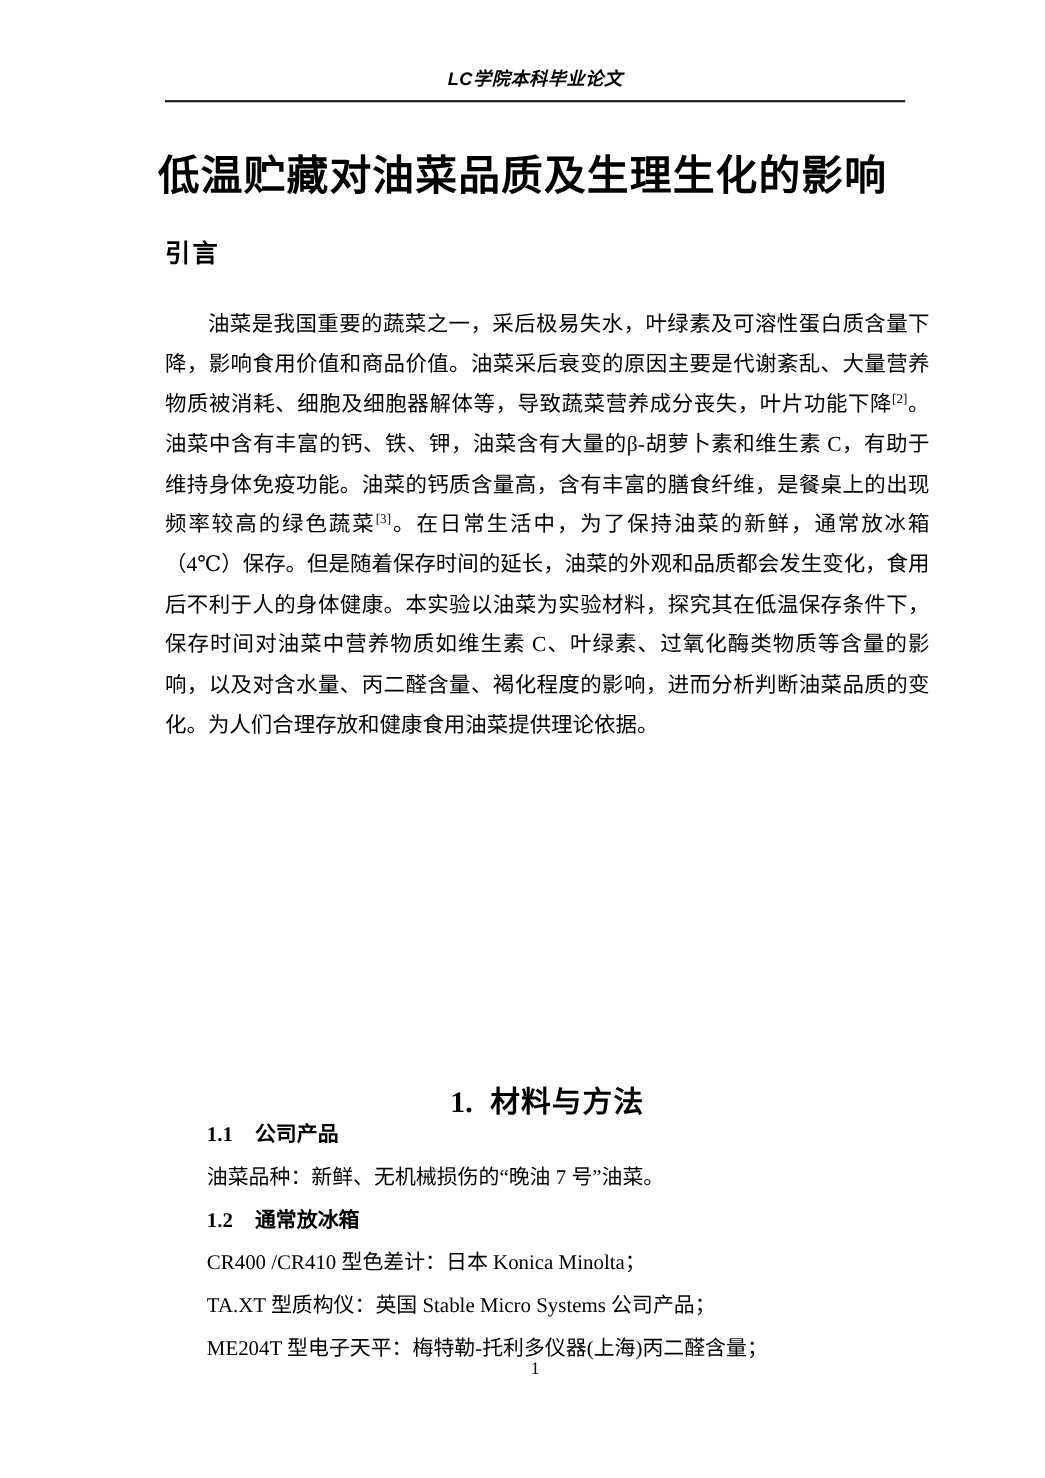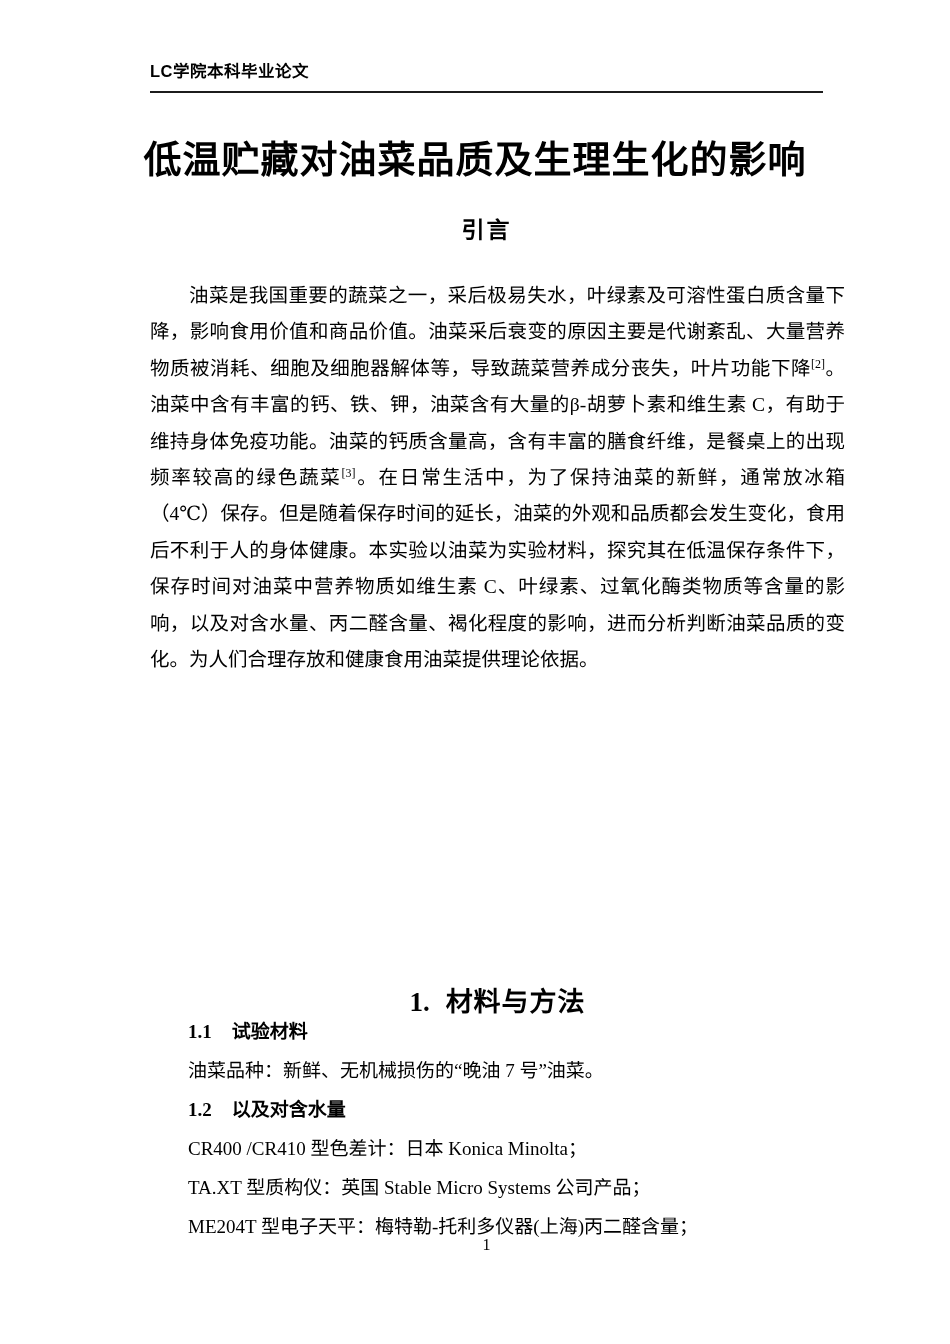--- a/index.html
+++ b/index.html
@@ -14,24 +14,26 @@
     background: #ffffff;
     color: #000000;
     font-family: "Liberation Serif", "DejaVu Serif", serif;
     overflow: hidden;
   }
   .header-text {
     position: absolute;
     top: 58px;
     left: 150px;
     width: 673px;
+    text-align: center;
     font-family: "Liberation Sans", "DejaVu Sans", sans-serif;
     font-weight: 700;
     font-size: 16.5px;
     letter-spacing: 0.5px;
+    font-style: italic;
   }
   .header-rule {
     position: absolute;
     top: 91px;
     left: 150px;
     width: 673px;
     height: 2px;
     background: #1c1c1c;
   }
   .doc-title {
@@ -44,21 +46,21 @@
     font-weight: 700;
     font-size: 38px;
     letter-spacing: 1px;
     white-space: nowrap;
   }
   .intro-heading {
     position: absolute;
     top: 211px;
     left: 150px;
     width: 673px;
-    text-align: center;
+    text-align: left;
     font-family: "Liberation Sans", "DejaVu Sans", sans-serif;
     font-weight: 700;
     font-size: 23px;
     letter-spacing: 2px;
   }
   .body-text {
     position: absolute;
     top: 278px;
     left: 150px;
     width: 695px;
@@ -138,25 +140,25 @@
   <div class="body-text">
     <p>油菜是我国重要的蔬菜之一，采后极易失水，叶绿素及可溶性蛋白质含量下降，影响食用价值和商品价值。油菜采后衰变的原因主要是代谢紊乱、大量营养物质被消耗、细胞及细胞器解体等，导致蔬菜营养成分丧失，叶片功能下降<sup>[2]</sup>。油菜中含有丰富的钙、铁、钾，油菜含有大量的β-胡萝卜素和维生素 C，有助于维持身体免疫功能。油菜的钙质含量高，含有丰富的膳食纤维，是餐桌上的出现频率较高的绿色蔬菜<sup>[3]</sup>。在日常生活中，为了保持油菜的新鲜，通常放冰箱（4℃）保存。但是随着保存时间的延长，油菜的外观和品质都会发生变化，食用后不利于人的身体健康。本实验以油菜为实验材料，探究其在低温保存条件下，保存时间对油菜中营养物质如维生素 C、叶绿素、过氧化酶类物质等含量的影响，以及对含水量、丙二醛含量、褐化程度的影响，进而分析判断油菜品质的变化。为人们合理存放和健康食用油菜提供理论依据。</p>
   </div>
 
   <div class="section-heading">
     <span class="sec-num">1.</span><span class="sec-title">材料与方法</span>
   </div>
 
   <div class="subsection-block">
     <div class="sub-heading">
-      <span class="sub-num">1.1</span><span class="sub-title">试验材料</span>
+      <span class="sub-num">1.1</span><span class="sub-title">公司产品</span>
     </div>
     <div class="sub-body">油菜品种：新鲜、无机械损伤的“晚油 7 号”油菜。</div>
     <div class="sub-heading">
-      <span class="sub-num">1.2</span><span class="sub-title">以及对含水量</span>
+      <span class="sub-num">1.2</span><span class="sub-title">通常放冰箱</span>
     </div>
     <div class="equipment-line">CR400 /CR410 型色差计：日本 Konica Minolta；</div>
     <div class="equipment-line">TA.XT 型质构仪：英国 Stable Micro Systems 公司产品；</div>
     <div class="equipment-line">ME204T 型电子天平：梅特勒-托利多仪器(上海)丙二醛含量；</div>
   </div>
 
   <div class="page-number">1</div>
 
 </div>
 

